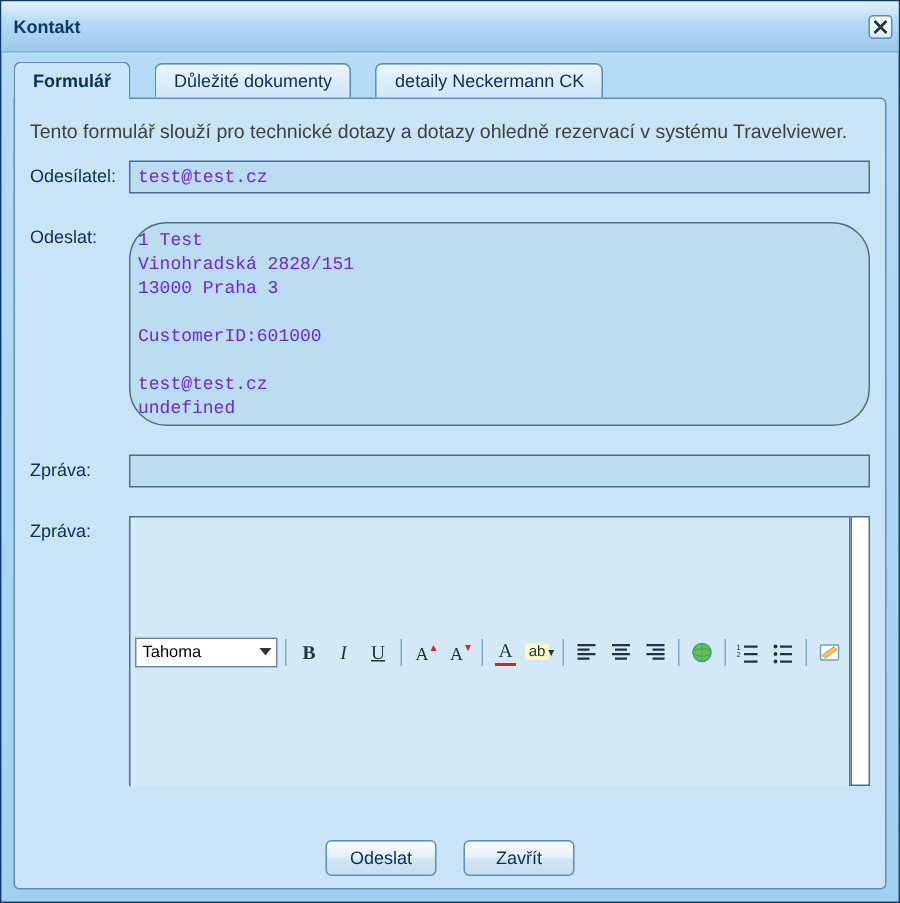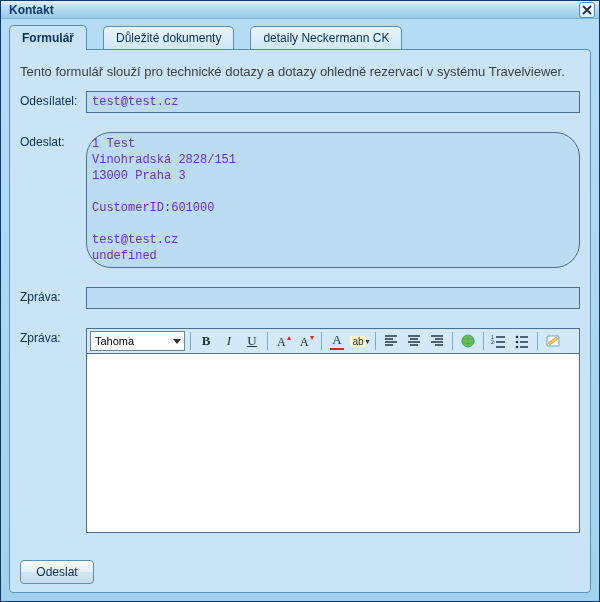--- a/index.html
+++ b/index.html
@@ -116,21 +116,21 @@
     background: #bcdcf1;
     color: #222;
     padding: 3px 5px;
     font-size: 12px;
     height: 22px;
     font-family: inherit;
   }
   .editor-wrap {
     flex: 1;
     display: flex;
-    flex-direction: column;
+    flex-direction: row;
   }
   .toolbar {
     border: 1px solid #4b6f8f;
     border-bottom: none;
     background: #d4e9f8;
     padding: 2px 3px;
     display: flex;
     align-items: center;
     gap: 3px;
     flex-wrap: nowrap;
@@ -173,21 +173,21 @@
   .tbtn svg { width: 16px; height: 16px; }
   .editor-body {
     flex: 1;
     border: 1px solid #4b6f8f;
     background: #fff;
     min-height: 180px;
     overflow-y: auto;
   }
   .footer {
     display: flex;
-    justify-content: space-between;
+    justify-content: center;
     gap: 18px;
     padding-top: 8px;
   }
   .btn {
     min-width: 74px;
     height: 24px;
     border: 1px solid #5a8fbc;
     border-radius: 4px;
     background: linear-gradient(to bottom, #fbfdff 0%, #e3eff8 48%, #d1e5f3 52%, #c7def0 100%);
     color: #083055;
@@ -325,16 +325,17 @@
                 <path d="M3 10l8-6 2 2-8 6z" fill="#f9c440" stroke="#b88" stroke-width="0.6"></path>
               </svg>
           </div>
         </div>
         <div class="editor-body" contenteditable="true" style=""></div>
       </div>
     </div>
 
     <div class="footer">
       <button class="btn">Odeslat</button>
+      <button class="btn">Zavřít</button>
     </div>
 
   </div>
 </div>
 
 </body></html>

